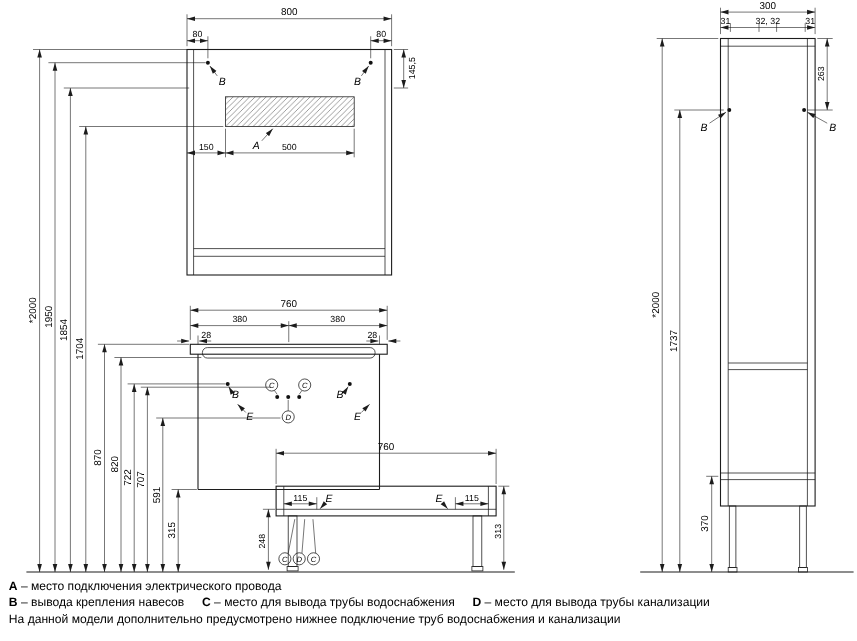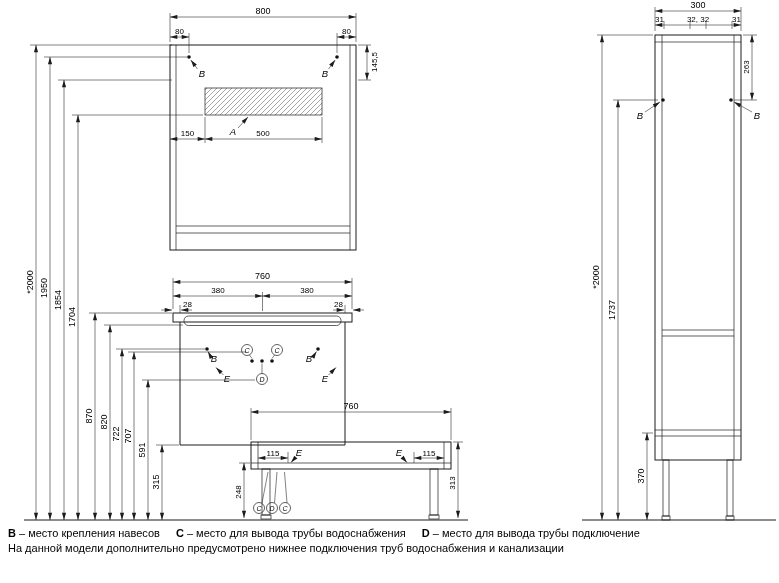--- a/index.html
+++ b/index.html
@@ -262,19 +262,22 @@
     <line class="d" x1="618" y1="100" x2="618" y2="520" marker-start="url(#ar)" marker-end="url(#ar)"></line>
     <text x="615" y="310" text-anchor="middle" transform="rotate(-90 615 310)">1737</text>
     <line class="d" x1="653" y1="433" x2="642" y2="433"></line>
     <line class="d" x1="647" y1="433" x2="647" y2="520" marker-start="url(#ar)" marker-end="url(#ar)"></line>
     <text x="644" y="476" text-anchor="middle" transform="rotate(-90 644 476)">370</text>
   </g>
 </svg>
 
 <div class="legend">
   <div class="lg-line">
-    <span class="lg-seg"><span class="lg-key">B</span> <span>– место крепления навесов</span></span>
+    <span class="lg-seg"><span class="lg-key">A</span> <span>– место подключения электрического провода</span></span>
+  </div>
+  <div class="lg-line">
+    <span class="lg-seg"><span class="lg-key">B</span> <span>– вывода крепления навесов</span></span>
     <span class="lg-seg"><span class="lg-key">C</span> <span>– место для вывода трубы водоснабжения</span></span>
-    <span class="lg-seg"><span class="lg-key">D</span> <span>– место для вывода трубы подключение</span></span>
+    <span class="lg-seg"><span class="lg-key">D</span> <span>– место для вывода трубы канализации</span></span>
   </div>
-  <div class="lg-line">На данной модели дополнительно предусмотрено нижнее подключения труб водоснабжения и канализации</div>
+  <div class="lg-line">На данной модели дополнительно предусмотрено нижнее подключение труб водоснабжения и канализации</div>
 </div>
 </div>
 
 </body></html>

